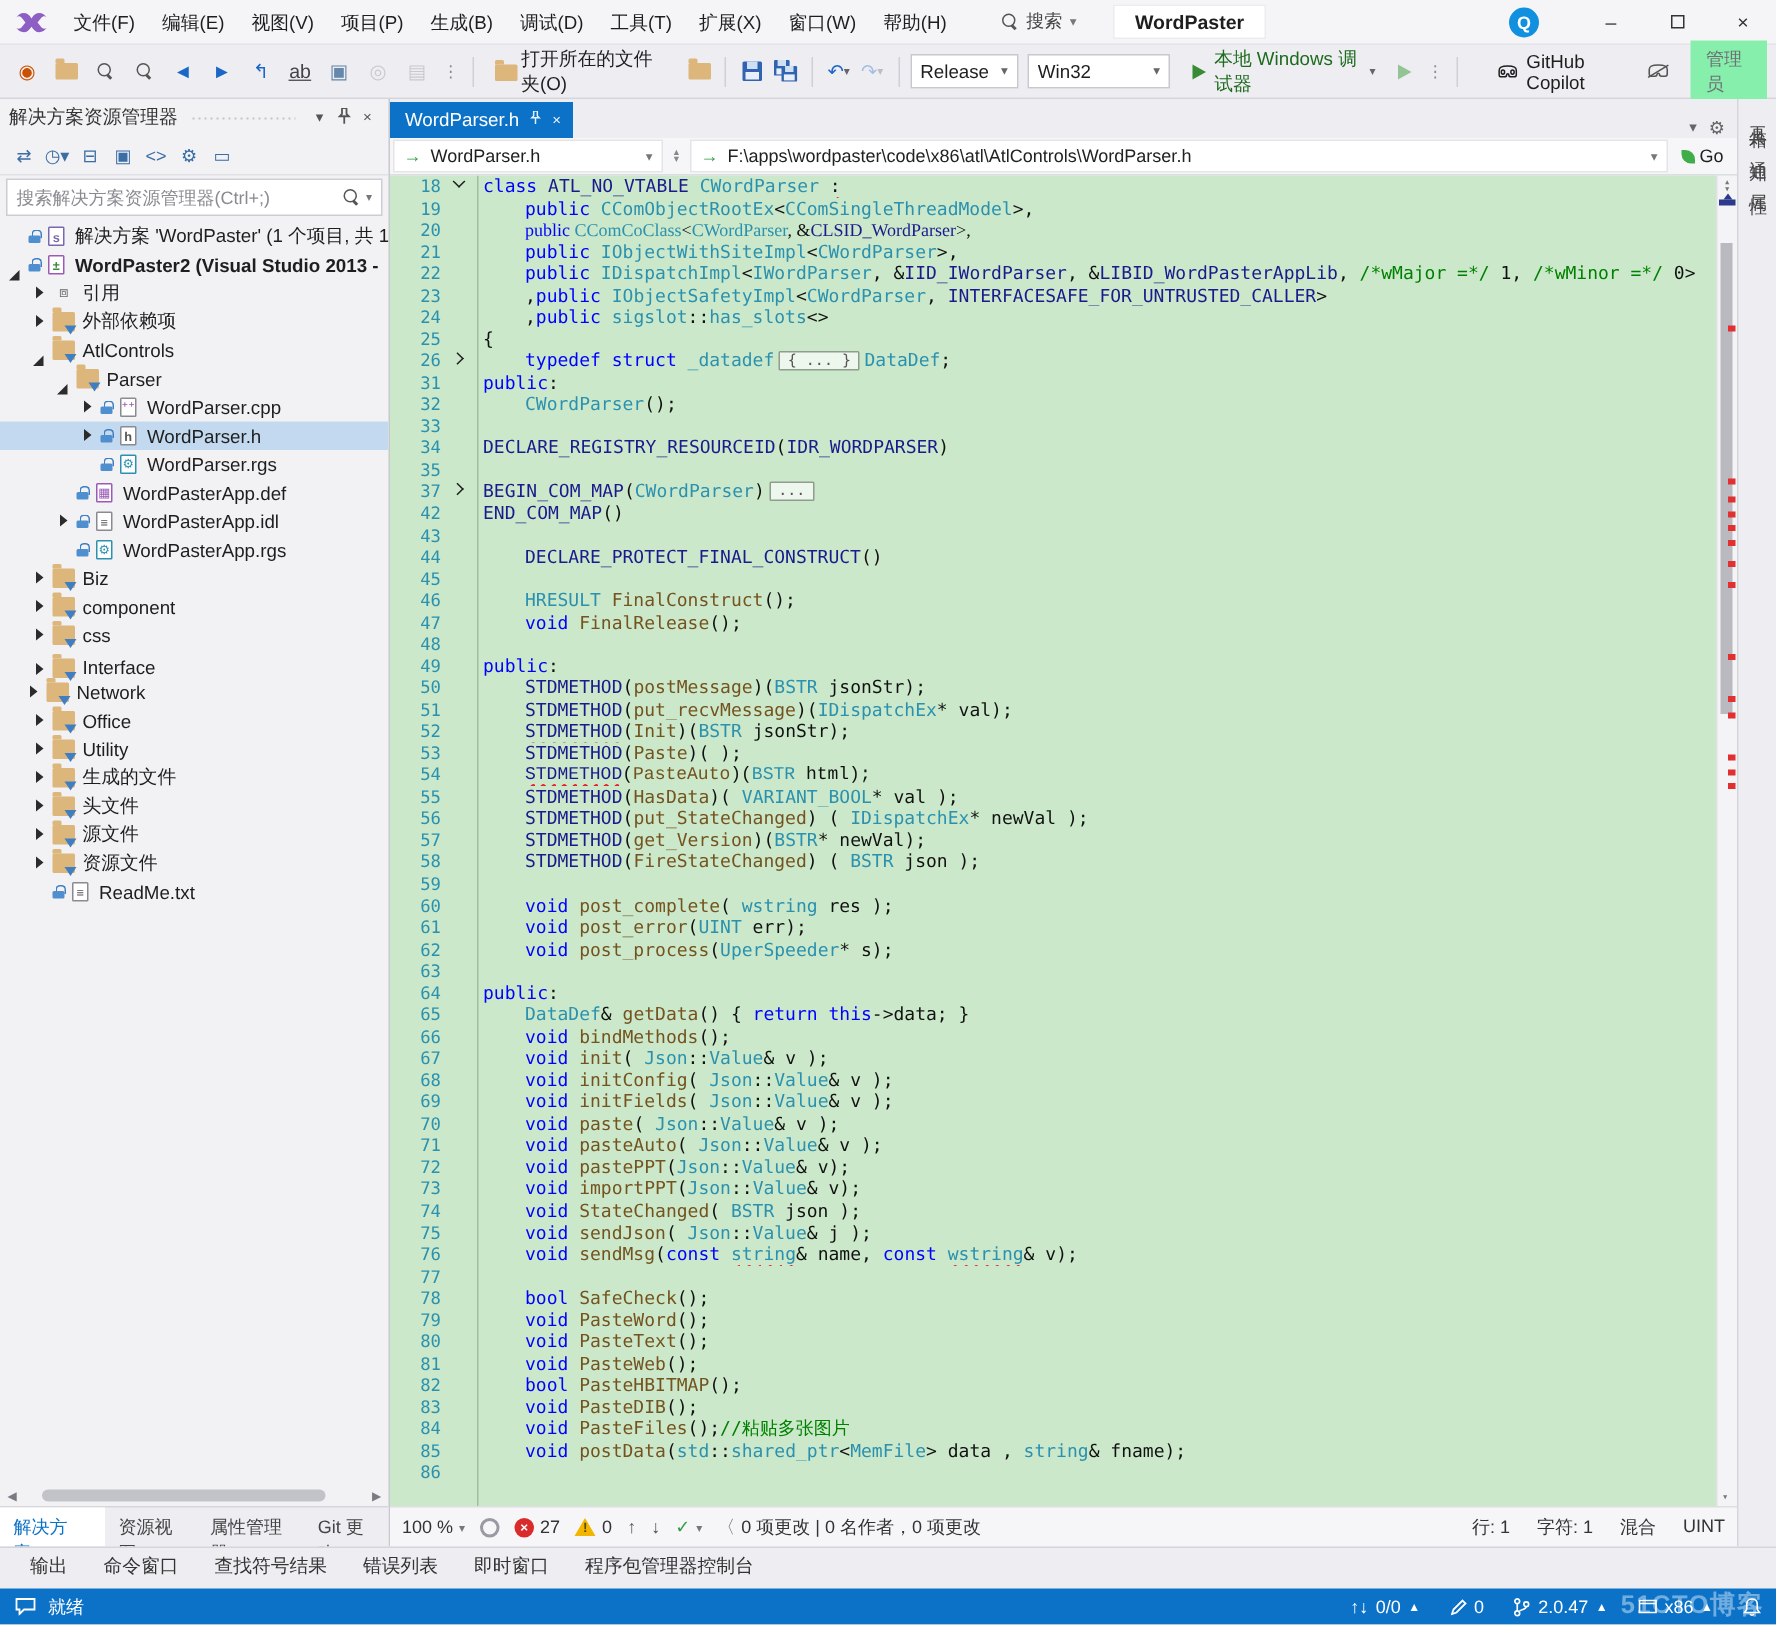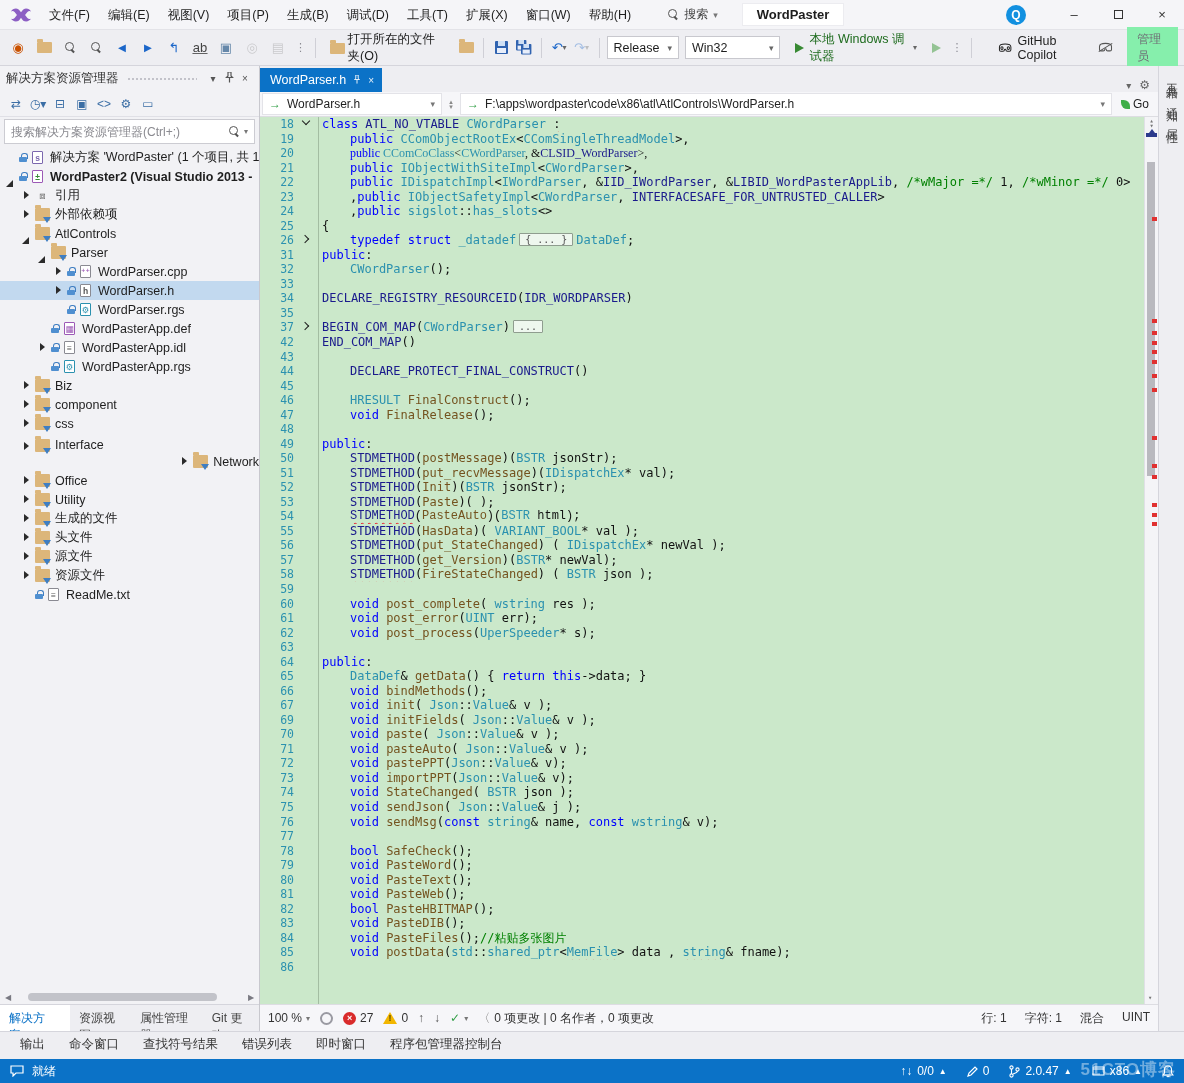--- a/index.html
+++ b/index.html
@@ -407,21 +407,21 @@
             </span>
             <span>css</span>
           </div>
           <div class="trow" style="padding-left: 22px; align-items: flex-end;">
             <span class="tw closed"></span>
             <span class="ticon folder">
               <span class="funnel"></span>
             </span>
             <span>Interface</span>
           </div>
-          <div class="trow" style="padding-left: 18px; justify-content: flex-end;">
+          <div class="trow" style="padding-left: 18px;">
             <span class="tw closed"></span>
             <span class="ticon folder">
               <span class="funnel"></span>
             </span>
             <span>Network</span>
           </div>
           <div class="trow" style="padding-left: 22px;">
             <span class="tw closed"></span>
             <span class="ticon folder">
               <span class="funnel"></span>
@@ -562,20 +562,21 @@
             <div class="cl"><span class="ln">58</span><span class="fm"></span><span class="ct" style="padding-left: 34px;"><span class="mac er">STDMETHOD</span><span class="pl">(</span><span class="fn">FireStateChanged</span><span class="pl">) ( </span><span class="ty">BSTR </span><span class="pl">json</span><span class="pl"> );</span></span></div>
             <div class="cl"><span class="ln">59</span><span class="fm"></span><span class="ct" style="padding-left: 6px;"></span></div>
             <div class="cl"><span class="ln">60</span><span class="fm"></span><span class="ct" style="padding-left: 34px;"><span class="kw">void </span><span class="fn er">post_complete</span><span class="pl">( </span><span class="ty er">wstring </span><span class="pl er">res</span><span class="pl"> );</span></span></div>
             <div class="cl"><span class="ln">61</span><span class="fm"></span><span class="ct" style="padding-left: 34px;"><span class="kw">void </span><span class="fn">post_error</span><span class="pl">(</span><span class="ty">UINT </span><span class="pl">err</span><span class="pl">);</span></span></div>
             <div class="cl"><span class="ln">62</span><span class="fm"></span><span class="ct" style="padding-left: 34px;"><span class="kw">void </span><span class="fn">post_process</span><span class="pl">(</span><span class="ty">UperSpeeder</span><span class="pl">* </span><span class="pl">s</span><span class="pl">);</span></span></div>
             <div class="cl"><span class="ln">63</span><span class="fm"></span><span class="ct" style="padding-left: 6px;"></span></div>
             <div class="cl"><span class="ln">64</span><span class="fm"></span><span class="ct" style="padding-left: 6px;"><span class="kw er">public</span><span class="pl">:</span></span></div>
             <div class="cl"><span class="ln">65</span><span class="fm"></span><span class="ct" style="padding-left: 34px;"><span class="ty">DataDef</span><span class="pl">&amp; </span><span class="fn">getData</span><span class="pl">() { </span><span class="kw">return </span><span class="kw">this</span><span class="pl">-&gt;</span><span class="pl">data</span><span class="pl">; }</span></span></div>
             <div class="cl"><span class="ln">66</span><span class="fm"></span><span class="ct" style="padding-left: 34px;"><span class="kw">void </span><span class="fn">bindMethods</span><span class="pl">();</span></span></div>
             <div class="cl"><span class="ln">67</span><span class="fm"></span><span class="ct" style="padding-left: 34px;"><span class="kw">void </span><span class="fn">init</span><span class="pl">( </span><span class="ty">Json</span><span class="pl">::</span><span class="ty">Value</span><span class="pl">&amp; </span><span class="pl">v</span><span class="pl"> );</span></span></div>
+            <div class="cl"><span class="ln">68</span><span class="fm"></span><span class="ct" style="padding-left: 34px;"><span class="kw">void </span><span class="fn">initConfig</span><span class="pl">( </span><span class="ty">Json</span><span class="pl">::</span><span class="ty">Value</span><span class="pl">&amp; </span><span class="pl">v</span><span class="pl"> );</span></span></div>
             <div class="cl"><span class="ln">69</span><span class="fm"></span><span class="ct" style="padding-left: 34px;"><span class="kw">void </span><span class="fn">initFields</span><span class="pl">( </span><span class="ty">Json</span><span class="pl">::</span><span class="ty">Value</span><span class="pl">&amp; </span><span class="pl">v</span><span class="pl"> );</span></span></div>
             <div class="cl"><span class="ln">70</span><span class="fm"></span><span class="ct" style="padding-left: 34px;"><span class="kw">void </span><span class="fn">paste</span><span class="pl">( </span><span class="ty">Json</span><span class="pl">::</span><span class="ty">Value</span><span class="pl">&amp; </span><span class="pl">v</span><span class="pl"> );</span></span></div>
             <div class="cl"><span class="ln">71</span><span class="fm"></span><span class="ct" style="padding-left: 34px;"><span class="kw">void </span><span class="fn">pasteAuto</span><span class="pl">( </span><span class="ty">Json</span><span class="pl">::</span><span class="ty">Value</span><span class="pl">&amp; </span><span class="pl">v</span><span class="pl"> );</span></span></div>
             <div class="cl"><span class="ln">72</span><span class="fm"></span><span class="ct" style="padding-left: 34px;"><span class="kw">void </span><span class="fn">pastePPT</span><span class="pl">(</span><span class="ty">Json</span><span class="pl">::</span><span class="ty">Value</span><span class="pl">&amp; </span><span class="pl">v</span><span class="pl">);</span></span></div>
             <div class="cl"><span class="ln">73</span><span class="fm"></span><span class="ct" style="padding-left: 34px;"><span class="kw">void </span><span class="fn">importPPT</span><span class="pl">(</span><span class="ty">Json</span><span class="pl">::</span><span class="ty">Value</span><span class="pl">&amp; </span><span class="pl">v</span><span class="pl">);</span></span></div>
             <div class="cl"><span class="ln">74</span><span class="fm"></span><span class="ct" style="padding-left: 34px;"><span class="kw">void </span><span class="fn">StateChanged</span><span class="pl">( </span><span class="ty">BSTR </span><span class="pl">json</span><span class="pl"> );</span></span></div>
             <div class="cl"><span class="ln">75</span><span class="fm"></span><span class="ct" style="padding-left: 34px;"><span class="kw">void </span><span class="fn">sendJson</span><span class="pl">( </span><span class="ty">Json</span><span class="pl">::</span><span class="ty">Value</span><span class="pl">&amp; </span><span class="pl">j</span><span class="pl"> );</span></span></div>
             <div class="cl"><span class="ln">76</span><span class="fm"></span><span class="ct" style="padding-left: 34px;"><span class="kw">void </span><span class="fn">sendMsg</span><span class="pl">(</span><span class="kw">const </span><span class="ty er">string</span><span class="pl">&amp; </span><span class="pl">name</span><span class="pl">, </span><span class="kw">const </span><span class="ty er">wstring</span><span class="pl">&amp; </span><span class="pl">v</span><span class="pl">);</span></span></div>
             <div class="cl"><span class="ln">77</span><span class="fm"></span><span class="ct" style="padding-left: 6px;"></span></div>
             <div class="cl"><span class="ln">78</span><span class="fm"></span><span class="ct" style="padding-left: 34px;"><span class="kw">bool </span><span class="fn">SafeCheck</span><span class="pl">();</span></span></div>

